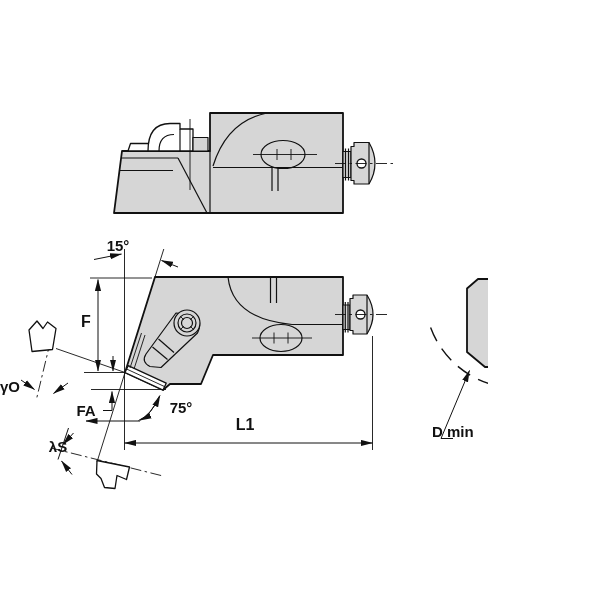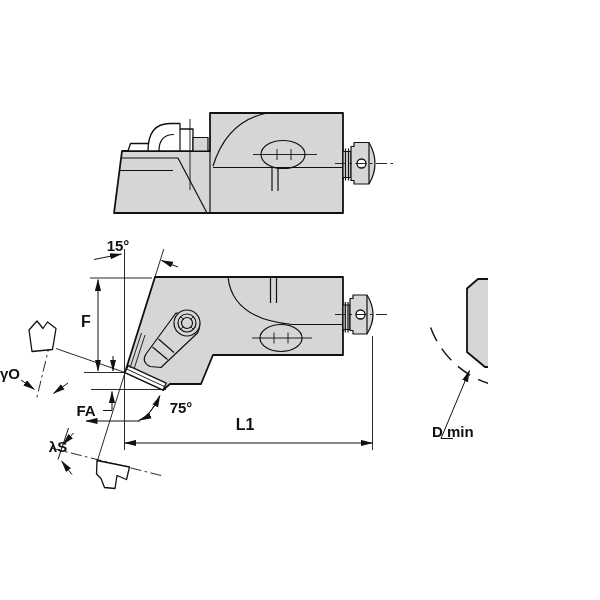--- a/index.html
+++ b/index.html
@@ -189,17 +189,17 @@
       <path class="dim" d="M441,438.5 L453,438.5"></path>
     </g>
   </g>
 </svg>
 
 <span class="lbl" style="left:118px;top:245px;">15°</span>
 <span class="lbl big" style="left:86px;top:322px;">F</span>
 <span class="lbl" style="left:86px;top:410px;">FA</span>
 <span class="lbl" style="left:181px;top:407px;">75°</span>
 <span class="lbl big" style="left:245px;top:425px;text-align:center;">L1</span>
-<span class="lbl left-anchor" style="left:0px;top:373px;">γO</span>
+<span class="lbl left-anchor" style="left:0px;top:386px;">γO</span>
 <span class="lbl" style="left:58px;top:446px;">λS</span>
 <span class="lbl left-anchor" style="left:432px;top:431px;">D min</span>
 
 </div>
 
 </body></html>

